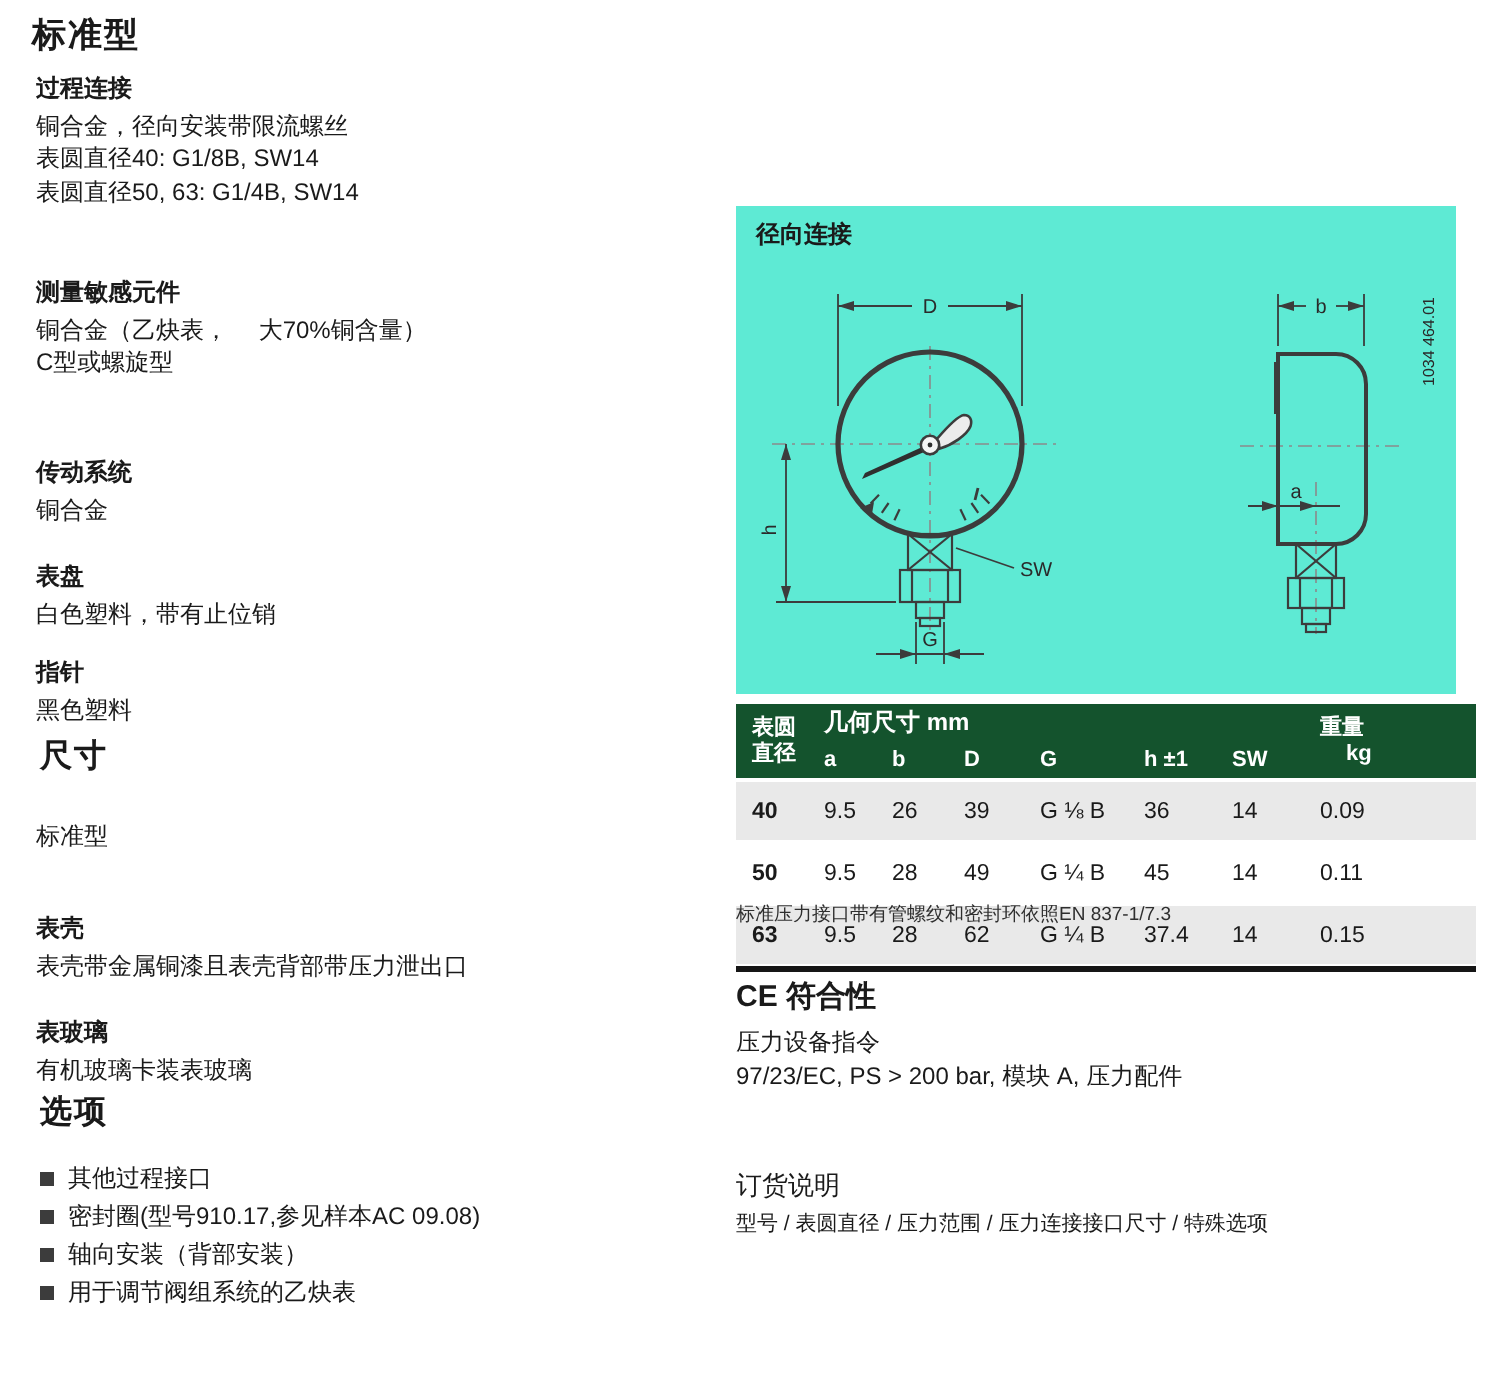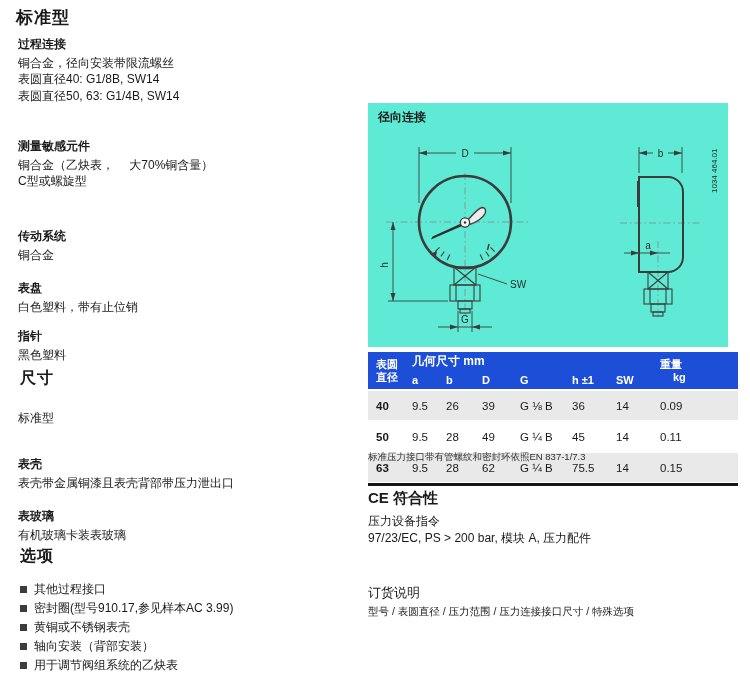--- a/index.html
+++ b/index.html
@@ -15,21 +15,21 @@
   .optlist{left:20px;width:345px;font-size:12px;}
   .optlist .it{display:flex;align-items:center;height:19px;}
   .bullet{width:7px;height:7px;background:#3c3c3c;margin-right:7px;flex:0 0 auto;}
   
   .panel{left:368px;top:103px;width:360px;height:244px;background:#5eead4;}
   .panel-title{position:absolute;left:10px;top:6px;font-size:12px;font-weight:bold;}
   svg text{font-family:"Liberation Sans","DejaVu Sans",sans-serif;fill:#2a2a2a;}
   
   .dtable{left:368px;top:352px;width:370px;}
   .tgrid{display:grid;grid-template-columns:42px 34px 36px 38px 52px 44px 44px 1fr;}
-  .thead{background:#1d4ed8;color:#fff;font-weight:bold;grid-template-rows:19px 18px;
+  .thead{background:#14532d;color:#fff;font-weight:bold;grid-template-rows:19px 18px;
          font-size:11px;}
   .th{display:flex;align-items:flex-end;padding-left:2px;box-sizing:border-box;}
   .th-size{grid-column:1;grid-row:1/3;flex-direction:column;align-items:flex-start;
            justify-content:center;padding-left:8px;line-height:13px;}
   .th-group{grid-column:2/8;grid-row:1;font-size:12px;align-items:center;}
   .th-weight{grid-column:8;grid-row:1/3;flex-direction:column;align-items:flex-start;
              justify-content:center;line-height:13px;}
   .th-weight .kgl{margin-left:13px;}
   .c2{grid-column:2}.c3{grid-column:3}.c4{grid-column:4}.c5{grid-column:5}.c6{grid-column:6}.c7{grid-column:7}
   .sub{grid-row:2;padding-bottom:3px;}
@@ -97,25 +97,21 @@
 
   <div class="abs big-h" style="top:546px">选项</div>
 
   <div class="abs optlist" style="top:580px">
     <div class="it">
         <span class="bullet"></span>
         <span>其他过程接口</span>
       </div>
     <div class="it">
         <span class="bullet"></span>
-        <span>密封圈(型号910.17,参见样本AC 3.99)</span>
-      </div>
-    <div class="it">
-        <span class="bullet"></span>
-        <span>黄铜或不锈钢表壳</span>
+        <span>密封圈(型号910.17,参见样本AC 09.08)</span>
       </div>
     <div class="it">
         <span class="bullet"></span>
         <span>轴向安装（背部安装）</span>
       </div>
     <div class="it">
         <span class="bullet"></span>
         <span>用于调节阀组系统的乙炔表</span>
       </div>
   </div>
@@ -257,21 +253,21 @@
       <div class="td">45</div>
       <div class="td">14</div>
       <div class="td">0.11</div>
     </div>
     <div class="tgrid trow alt">
       <div class="td td-size">63</div>
       <div class="td">9.5</div>
       <div class="td">28</div>
       <div class="td">62</div>
       <div class="td">G ¼ B</div>
-      <div class="td">75.5</div>
+      <div class="td">37.4</div>
       <div class="td">14</div>
       <div class="td">0.15</div>
     </div>
     <div class="tbl-bottom"></div>
   </div>
 
   <div class="abs footnote">标准压力接口带有管螺纹和密封环依照EN 837-1/7.3</div>
 
   <div class="abs ce-h">CE 符合性</div>
   <div class="abs ce-l1">压力设备指令</div>

